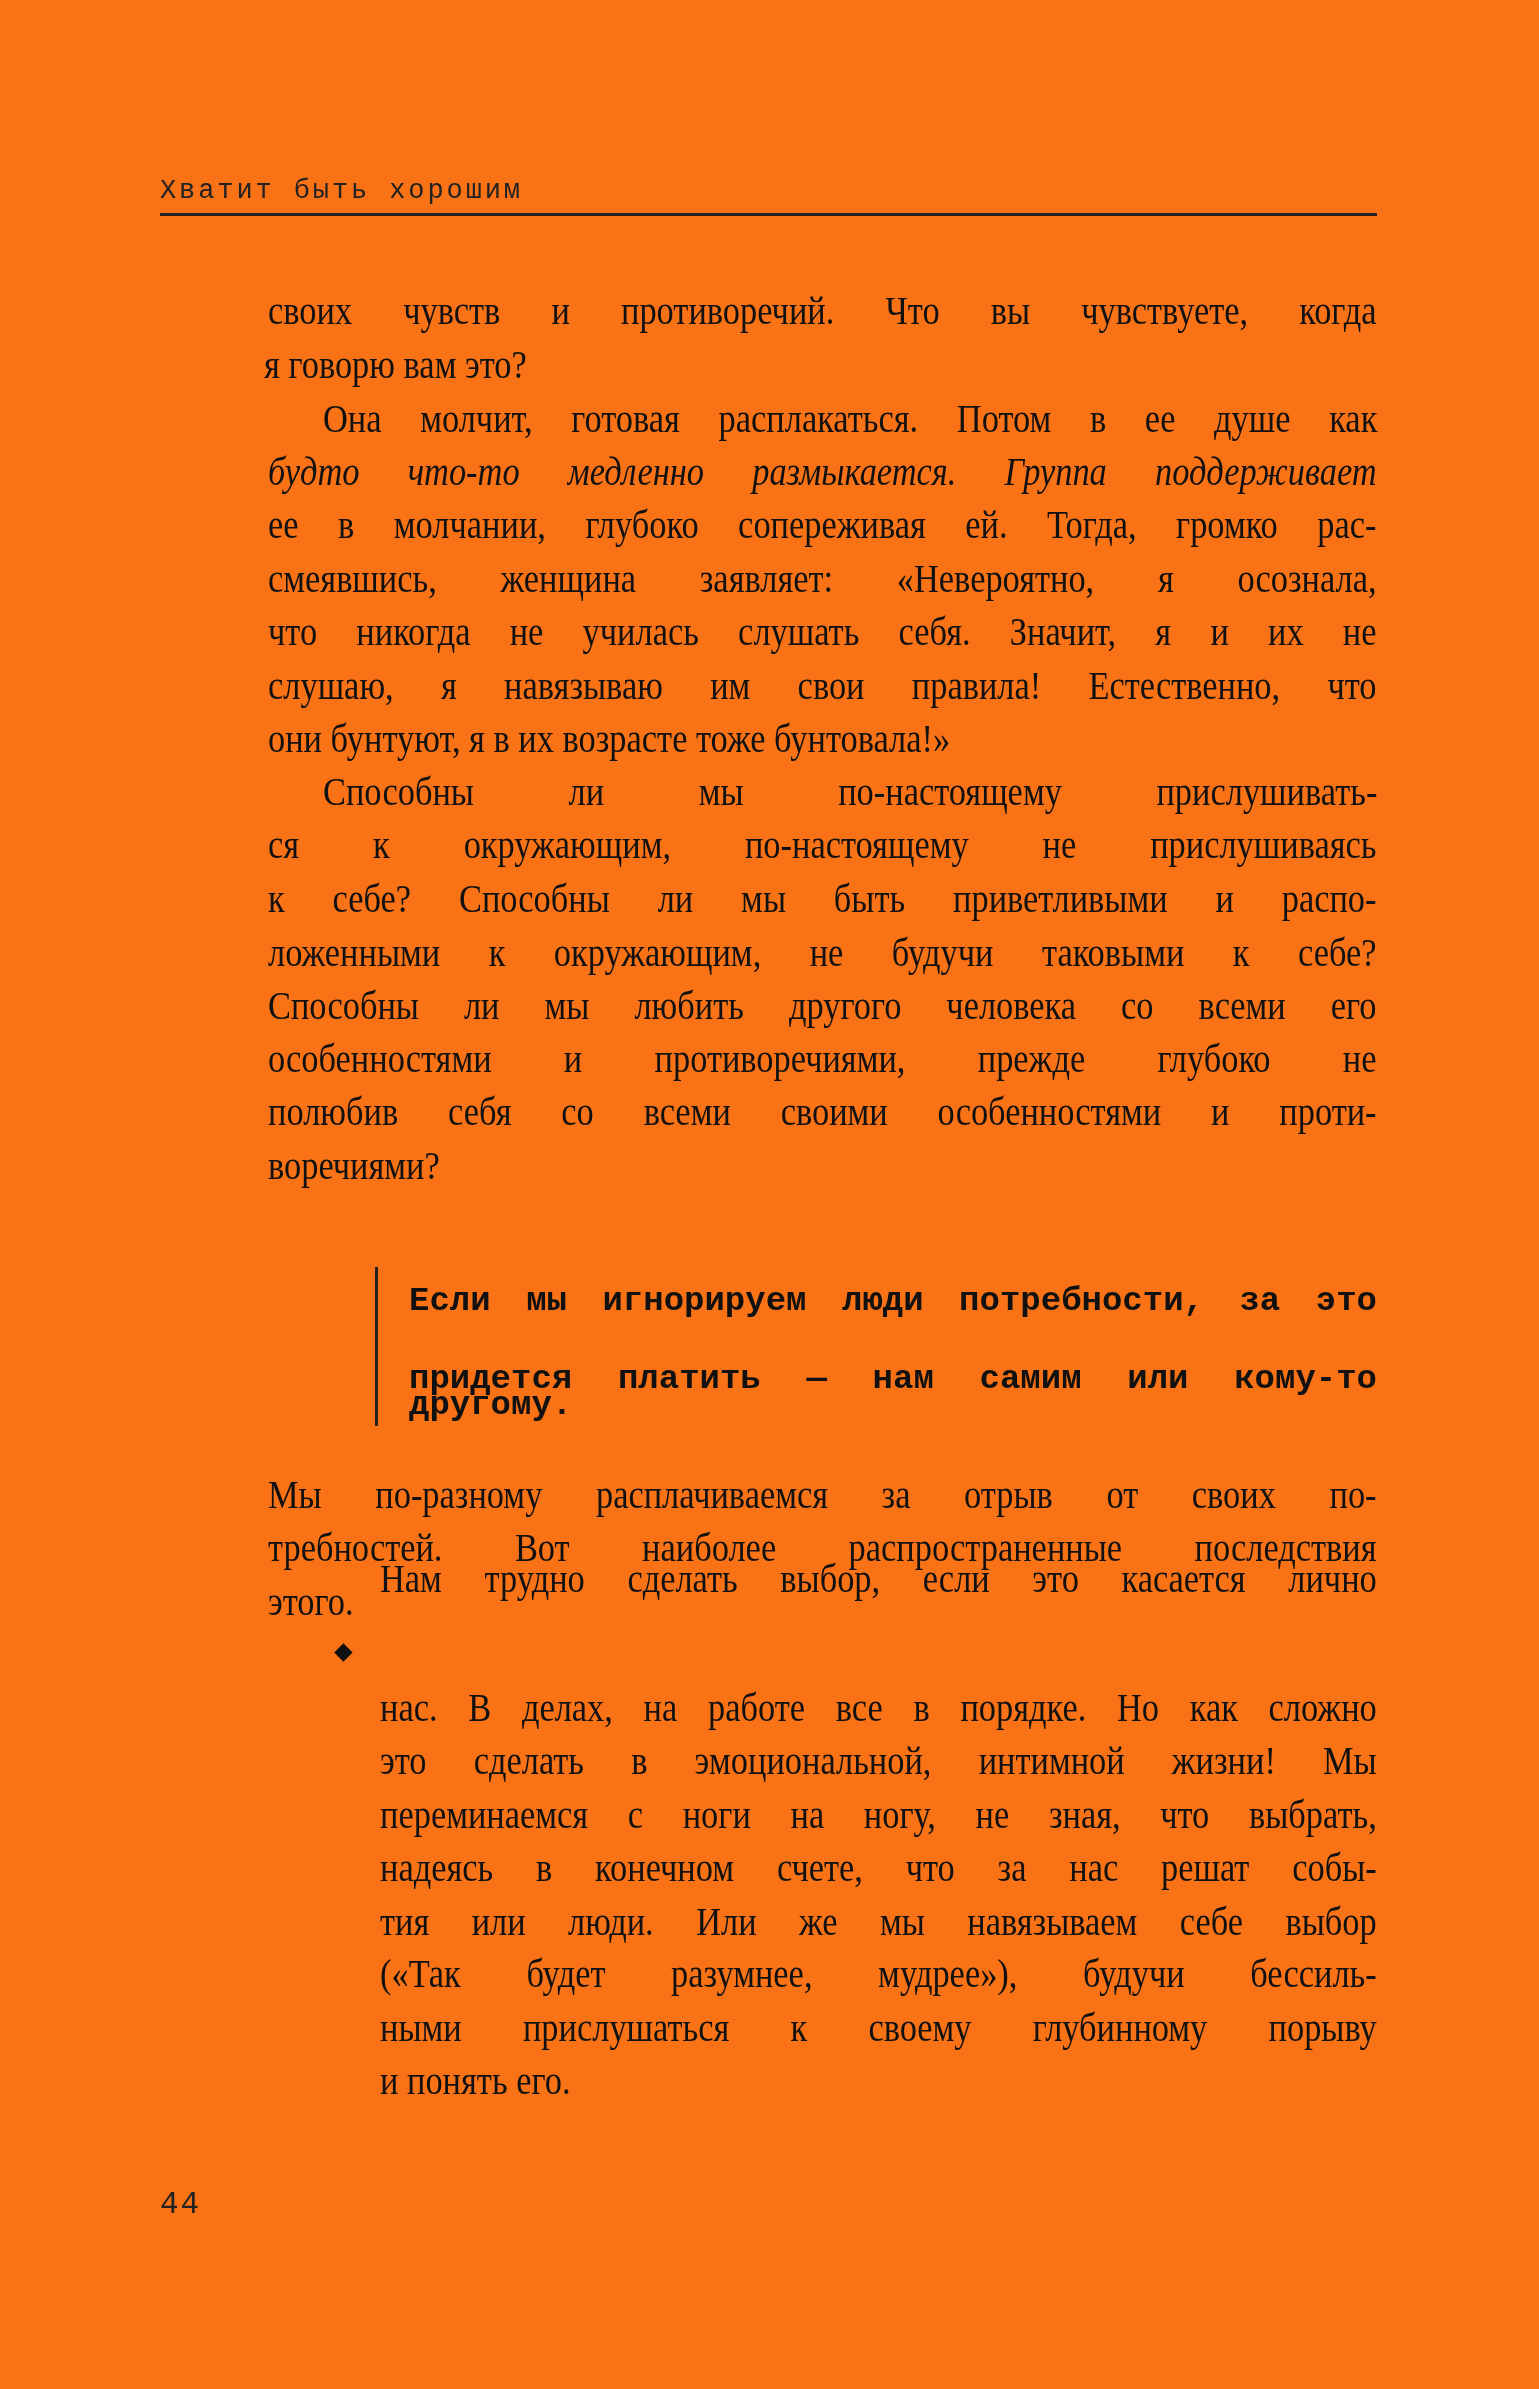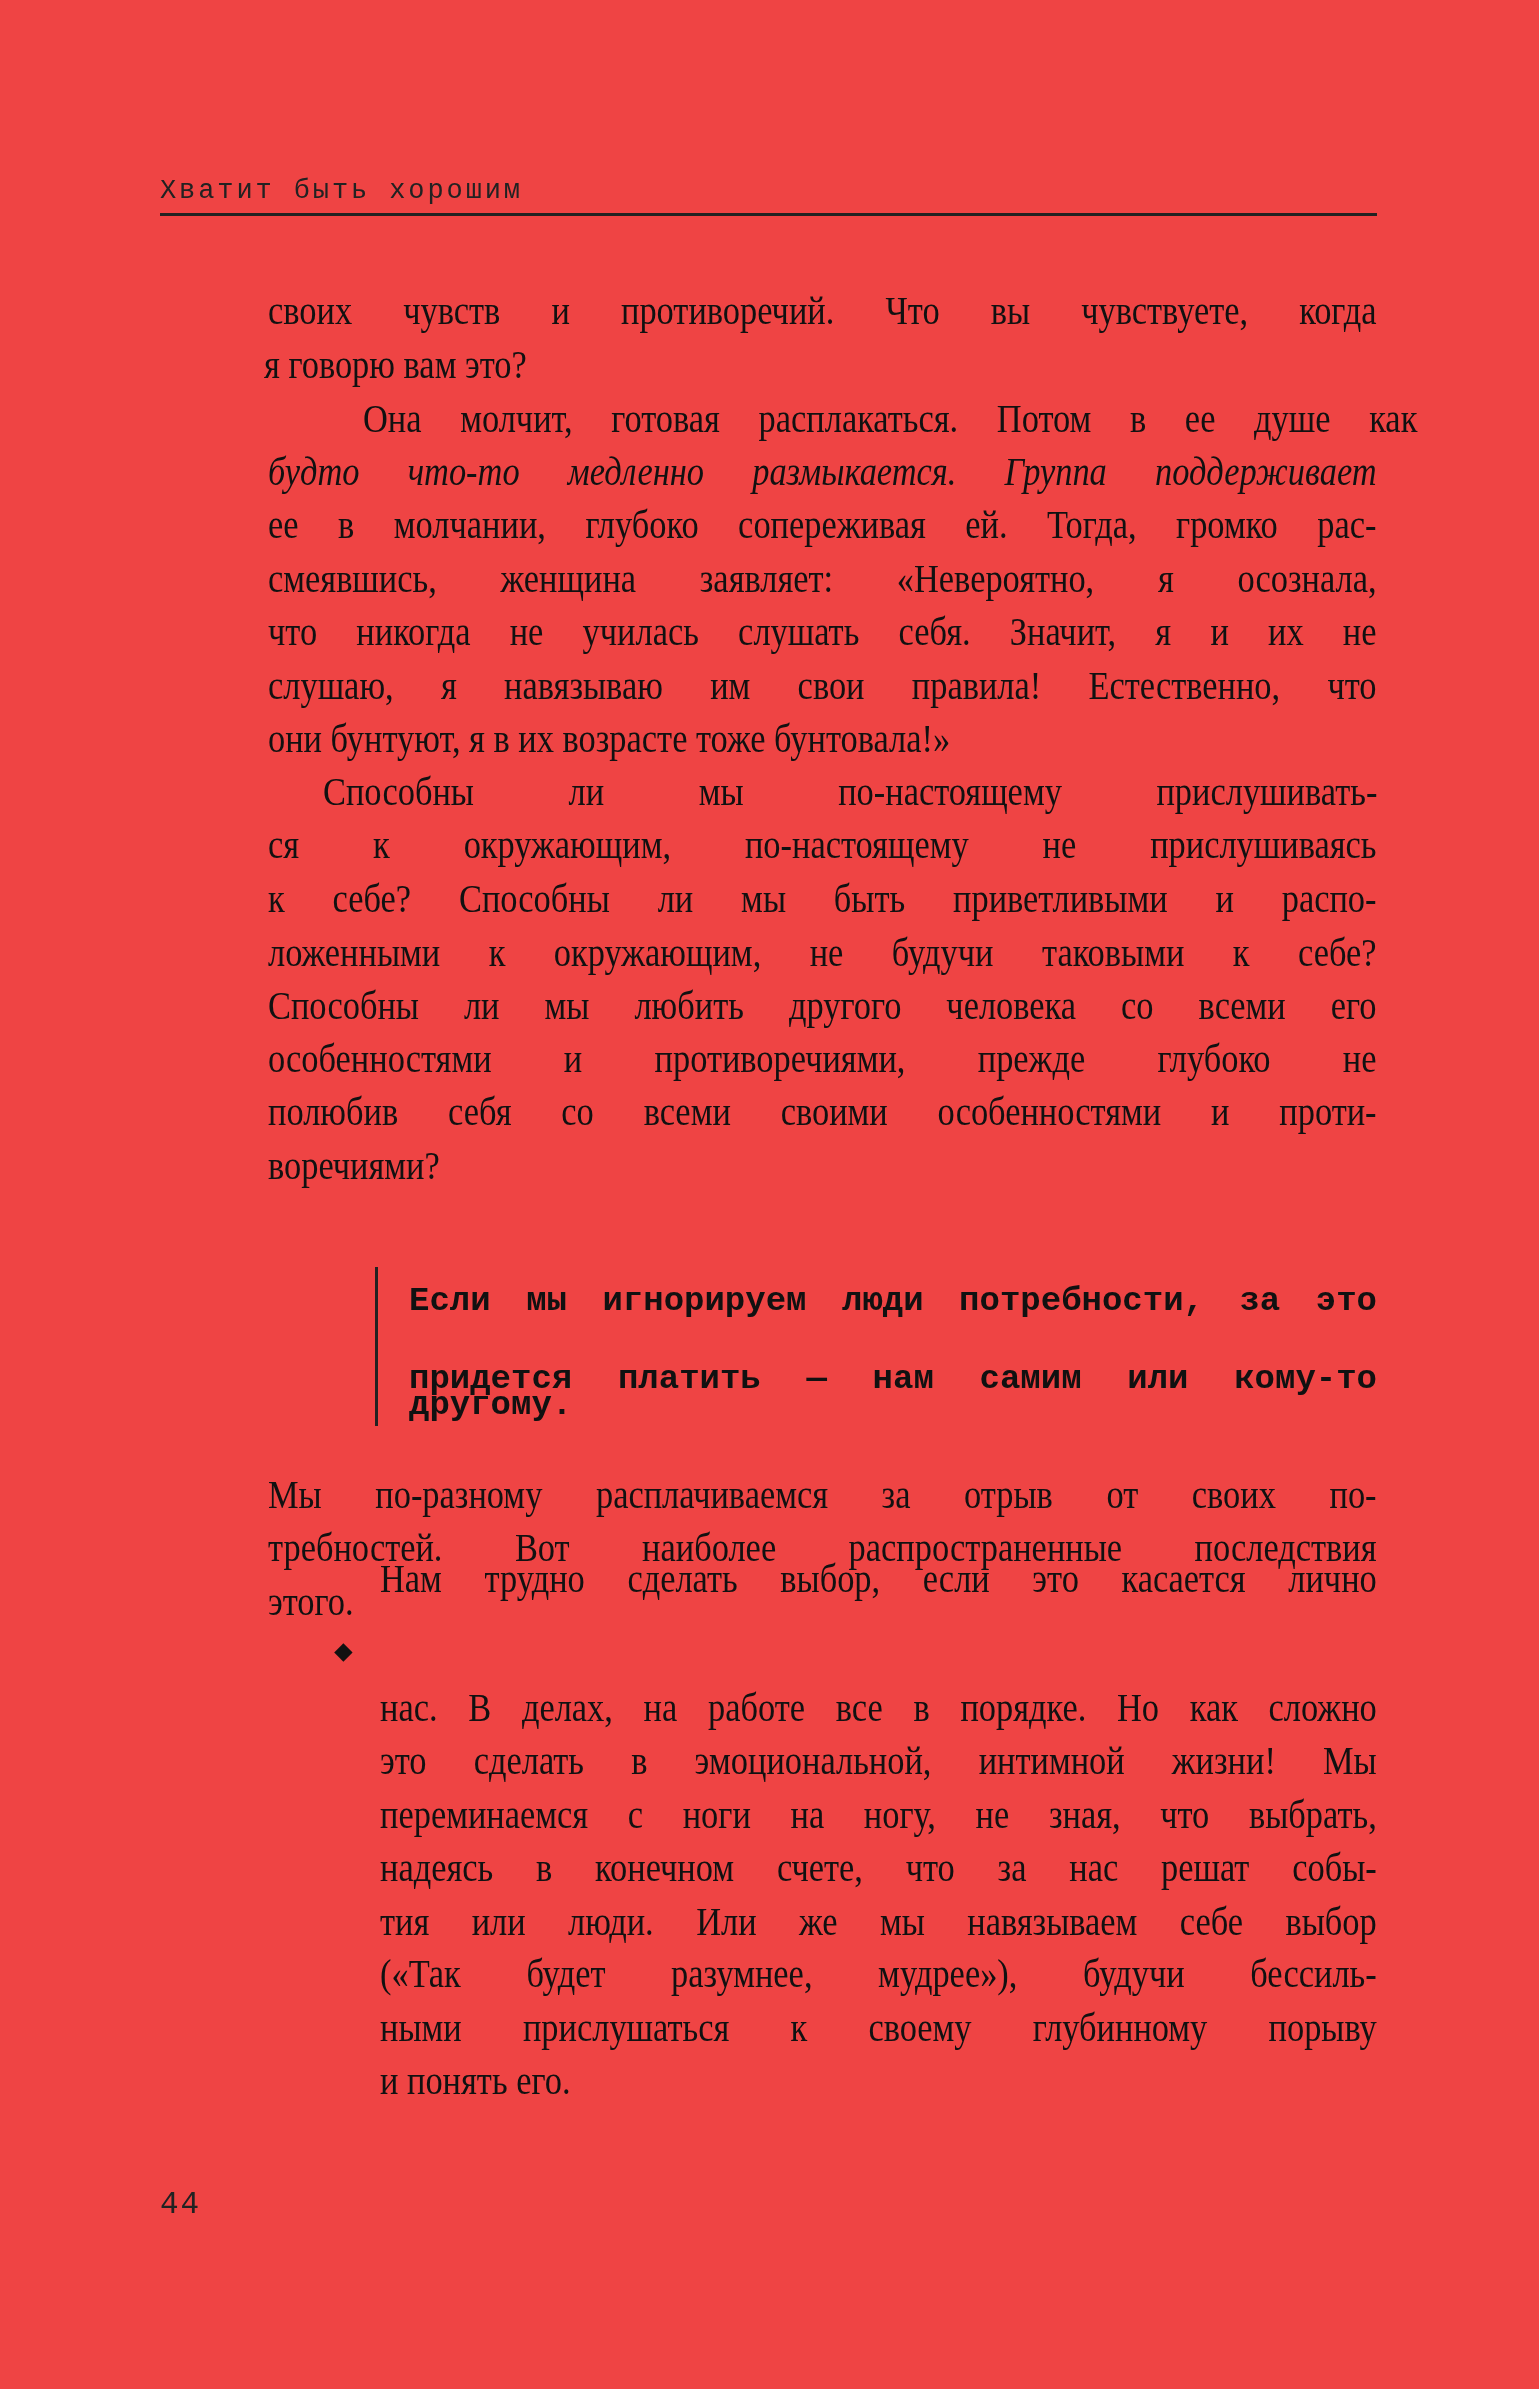--- a/index.html
+++ b/index.html
@@ -1,17 +1,17 @@
 <!DOCTYPE html>
 <html style="font-size:14.6px"><head>
 <meta charset="utf-8">
 <style>
   html, body { margin: 0; padding: 0; background: #ffffff; }
   body { width: 1539px; height: 2389px; position: relative; overflow: hidden; color: #111; }
-  .page { position: absolute; left: 0; top: 0; width: 1539px; height: 2389px; background: #ef4444; }
+  .page { position: absolute; left: 0; top: 0; width: 1539px; height: 2389px; background: #f97316; }
 
   .running-head {
     position: absolute; left: 160px; top: 176px;
     font-family: "Liberation Mono", "DejaVu Sans Mono", monospace;
     font-size: 27px; letter-spacing: 2.9px; color: #222; white-space: nowrap;
   }
   .head-rule { position: absolute; left: 160px; top: 213px; width: 1217px; height: 2.7px; background: #222; }
 
   .line {
     position: absolute; height: 53px; line-height: 53px;
@@ -54,21 +54,21 @@
   <div>
     <div class="line" style="left:268px; top:284px; width:1109px;">
         <span class="txt" style="width:1289px">своих чувств и противоречий. Что вы чувствуете, когда</span>
       </div>
     <div class="line last" style="left:264px; top:338px; width:1109px;">
         <span class="txt" style="width:1289px">я говорю вам это?</span>
       </div>
   </div>
 
   <div>
-    <div class="line" style="left:323px; top:392px; width:1054px;margin-left:40px;">
+    <div class="line" style="left:323px; top:392px; width:1054px;">
         <span class="txt" style="width:1226px">Она молчит, готовая расплакаться. Потом в ее душе как</span>
       </div>
     <div class="line" style="left:268px; top:445px; width:1109px;font-style:italic;">
         <span class="txt" style="width:1289px">будто что-то медленно размыкается. Группа поддерживает</span>
       </div>
     <div class="line" style="left:268px; top:498px; width:1109px;">
         <span class="txt" style="width:1289px">ее в молчании, глубоко сопереживая ей. Тогда, громко рас-</span>
       </div>
     <div class="line" style="left:268px; top:552px; width:1109px;">
         <span class="txt" style="width:1289px">смеявшись, женщина заявляет: «Невероятно, я осознала,</span>

